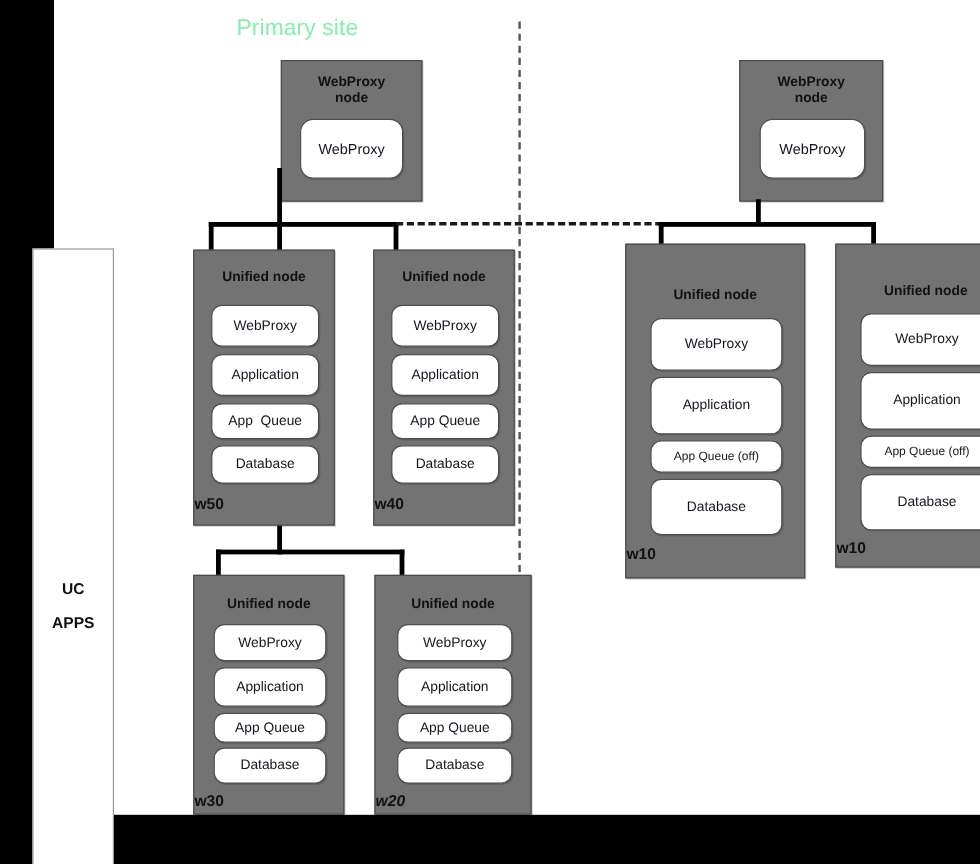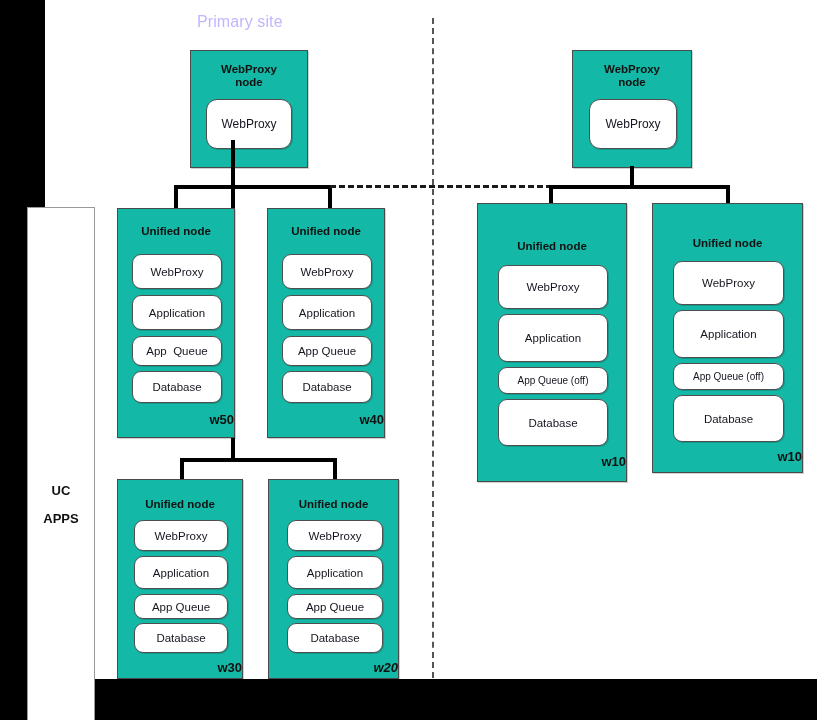--- a/index.html
+++ b/index.html
@@ -23,54 +23,54 @@
     position: absolute;
     left: 45px;
     top: 0px;
     width: 772px;
     height: 679px;
     background: #ffffff;
   }
   
   .site-title {
     position: absolute;
-    font-size: 16px;
+    font-size: 19px;
     font-weight: 400;
-    color: #c4b5fd;
+    color: #86efac;
     white-space: nowrap;
     letter-spacing: 0.1px;
   }
   
   .node {
     position: absolute;
-    background: #14b8a6;
+    background: #737373;
     border: 1.5px solid #4a4a4a;
     box-sizing: border-box;
     box-shadow: 1px 1px 0 rgba(0,0,0,0.18);
+    margin-left: 44px;
   }
   .node-title {
     position: absolute;
     left: 0;
     right: 0;
     text-align: center;
     font-size: 11.5px;
     font-weight: bold;
     color: #111111;
     line-height: 13px;
     white-space: pre-line;
   }
   .node-footer {
     position: absolute;
     left: 0;
     right: 0;
-    text-align: right;
+    text-align: left;
     font-size: 13px;
     font-weight: bold;
     color: #111111;
-    padding-left: 24px;
   }
   
   .svc {
     position: absolute;
     background: #ffffff;
     border: 1.3px solid #4f4f4f;
     border-radius: 9px;
     box-sizing: border-box;
     display: flex;
     align-items: center;

